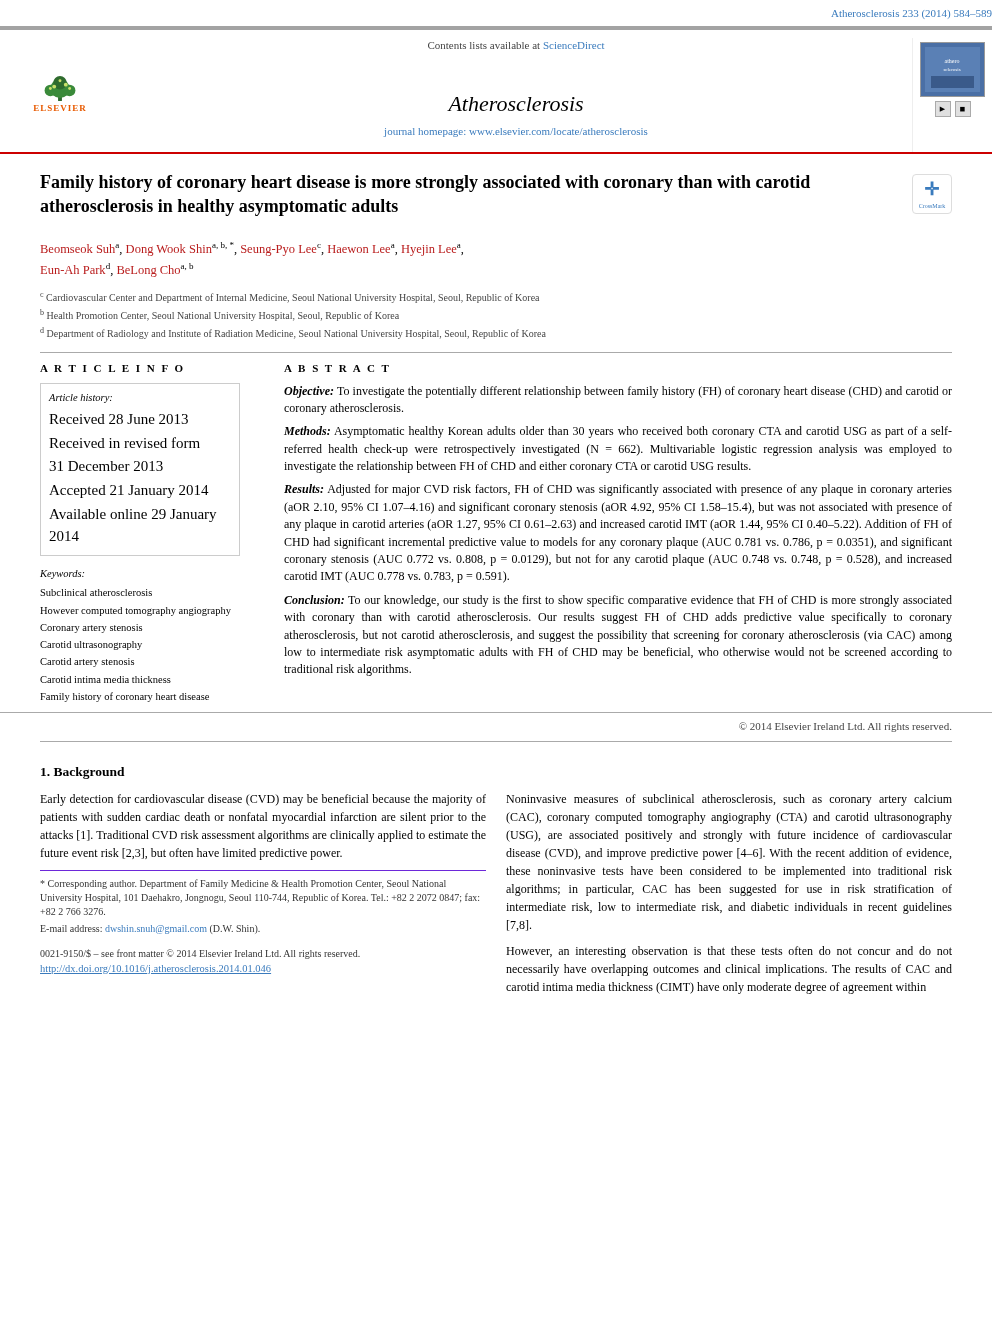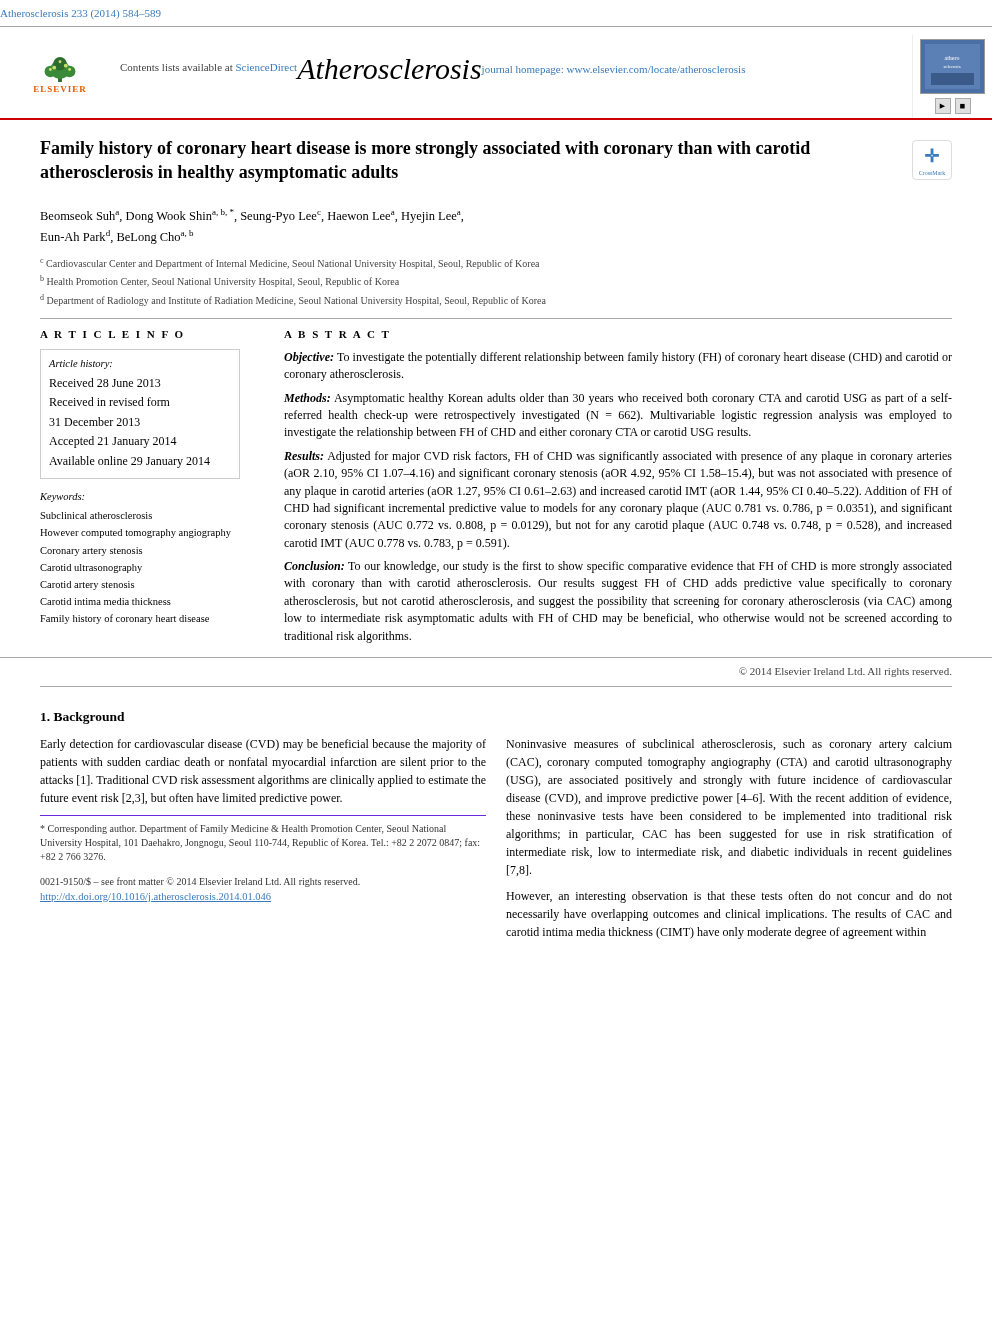--- a/index.html
+++ b/index.html
@@ -12,25 +12,25 @@
     }
     .page {
       width: 992px;
       min-height: 1323px;
       background: #fff;
       padding: 0;
     }
 
     
     .top-bar {
-      text-align: left;
+      text-align: right;
       padding: 6px 0 4px;
       font-size: 11px;
       color: #3a7bbd;
-      border-bottom: 1px solid #a3a3a3;
+      border-bottom: 4px solid #a3a3a3;
     }
 
     
     .journal-header {
       display: flex;
       align-items: stretch;
       border-bottom: 2px solid #c00;
       padding: 8px 0 0;
     }
     .journal-header-left {
@@ -55,39 +55,40 @@
     }
     .elsevier-text {
       font-size: 9px;
       font-weight: bold;
       color: #e85a00;
       letter-spacing: 1px;
     }
     .journal-header-center {
       flex: 1;
       display: flex;
-      flex-direction: row;
+      flex-direction: column;
       align-items: center;
       padding-bottom: 12px;
     }
     .contents-line {
       font-size: 11px;
       color: #444;
       margin-bottom: 4px;
     }
     .contents-line a {
       color: #3a7bbd;
       text-decoration: none;
     }
     .journal-title-main {
-      font-size: 30px;
+      font-size: 22px;
       font-style: italic;
       color: #000;
       font-weight: normal;
       margin-bottom: 4px;
+      margin-top: 30px;
     }
     .journal-homepage {
       font-size: 11px;
       color: #3a7bbd;
     }
     .journal-header-right {
       width: 80px;
       display: flex;
       flex-direction: column;
       align-items: center;
@@ -158,21 +159,21 @@
     .authors {
       font-size: 12.5px;
       margin-bottom: 8px;
       line-height: 1.6;
     }
     .authors sup {
       font-size: 9px;
       color: #000;
     }
     .author-link {
-      color: #000000;
+      color: #b91c1c;
       text-decoration: none;
     }
 
     
     .affiliations {
       font-size: 10px;
       color: #444;
       margin-bottom: 10px;
       line-height: 1.5;
     }
@@ -219,21 +220,21 @@
       margin-bottom: 10px;
       font-size: 10.5px;
     }
     .article-info-box .info-heading {
       font-style: italic;
       font-size: 10.5px;
       margin-bottom: 4px;
     }
     .article-info-box p {
       margin-bottom: 2px;
-      font-size: 12px;
+      font-size: 15px;
       font-family: Liberation Serif, serif;
     }
     .keywords-section {
       margin-top: 8px;
     }
     .keywords-section .kw-heading {
       font-style: italic;
       font-size: 10.5px;
       margin-bottom: 4px;
     }
@@ -452,20 +453,25 @@
   </div>
 
   <div class="body-two-col">
     <div class="body-col-left">
       <div class="body-para">
         <span>Early detection for cardiovascular disease (CVD) may be beneficial because the majority of patients with sudden cardiac death or nonfatal myocardial infarction are silent prior to the attacks [1]. Traditional CVD risk assessment algorithms are clinically applied to estimate the future event risk [2,3], but often have limited predictive power.</span>
       </div>
 
       <div class="footnote-area">
         <p class="footnote-text">* Corresponding author. Department of Family Medicine &amp; Health Promotion Center, Seoul National University Hospital, 101 Daehakro, Jongnogu, Seoul 110-744, Republic of Korea. Tel.: +82 2 2072 0847; fax: +82 2 766 3276.</p>
+        <p class="footnote-text">
+          <span>E-mail address:</span>
+          <a style="color:#3a7bbd;text-decoration:none;">dwshin.snuh@gmail.com</a>
+          <span>(D.W. Shin).</span>
+        </p>
       </div>
       <div class="bottom-links" style="padding-left:0;">
         <p style="font-size:10px;color:#333;">0021-9150/$ – see front matter © 2014 Elsevier Ireland Ltd. All rights reserved.</p>
         <a style="font-size:10.5px;color:#3a7bbd;text-decoration:underline;">http://dx.doi.org/10.1016/j.atherosclerosis.2014.01.046</a>
       </div>
     </div>
     <div class="body-col-right">
       <div class="body-para">
         <span>Noninvasive measures of subclinical atherosclerosis, such as coronary artery calcium (CAC), coronary computed tomography angiography (CTA) and carotid ultrasonography (USG), are associated positively and strongly with future incidence of cardiovascular disease (CVD), and improve predictive power [4–6]. With the recent addition of evidence, these noninvasive tests have been considered to be implemented into traditional risk algorithms; in particular, CAC has been suggested for use in risk stratification of intermediate risk, low to intermediate risk, and diabetic individuals in recent guidelines [7,8].</span>
       </div>

